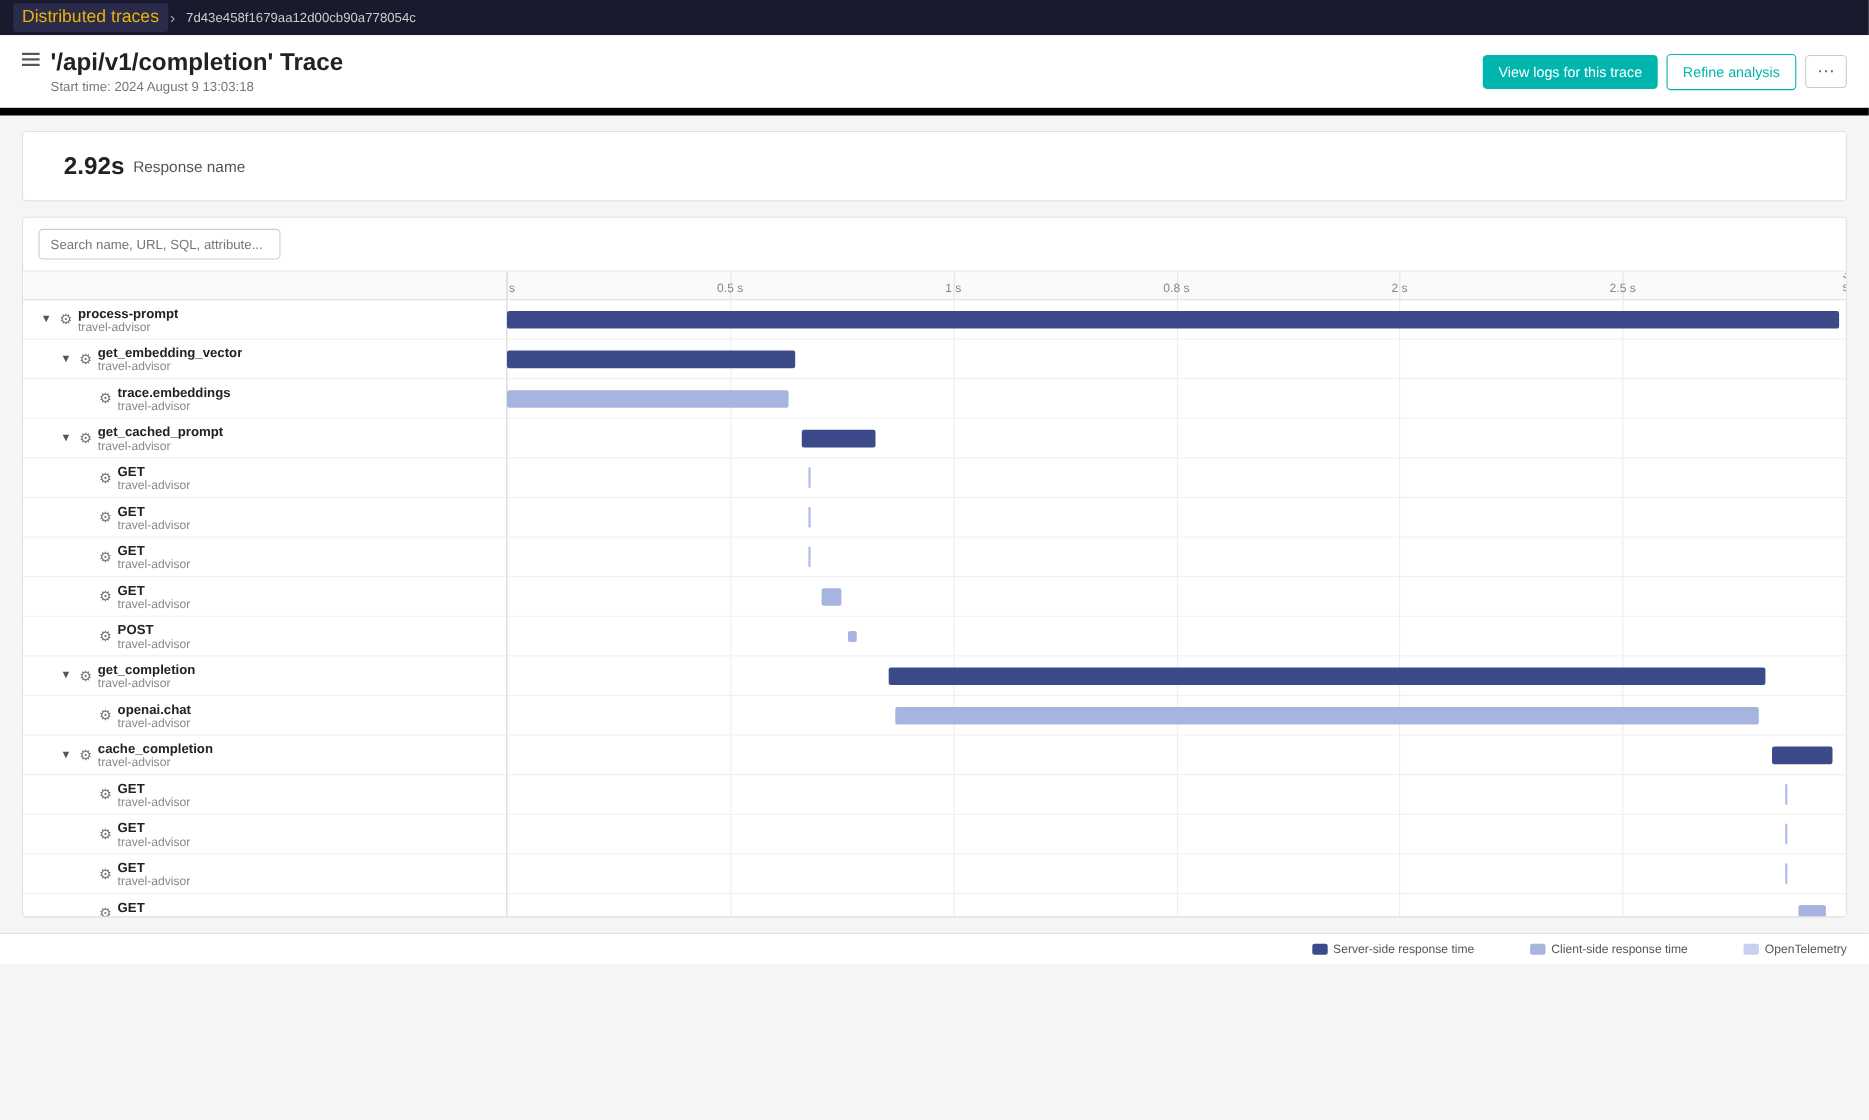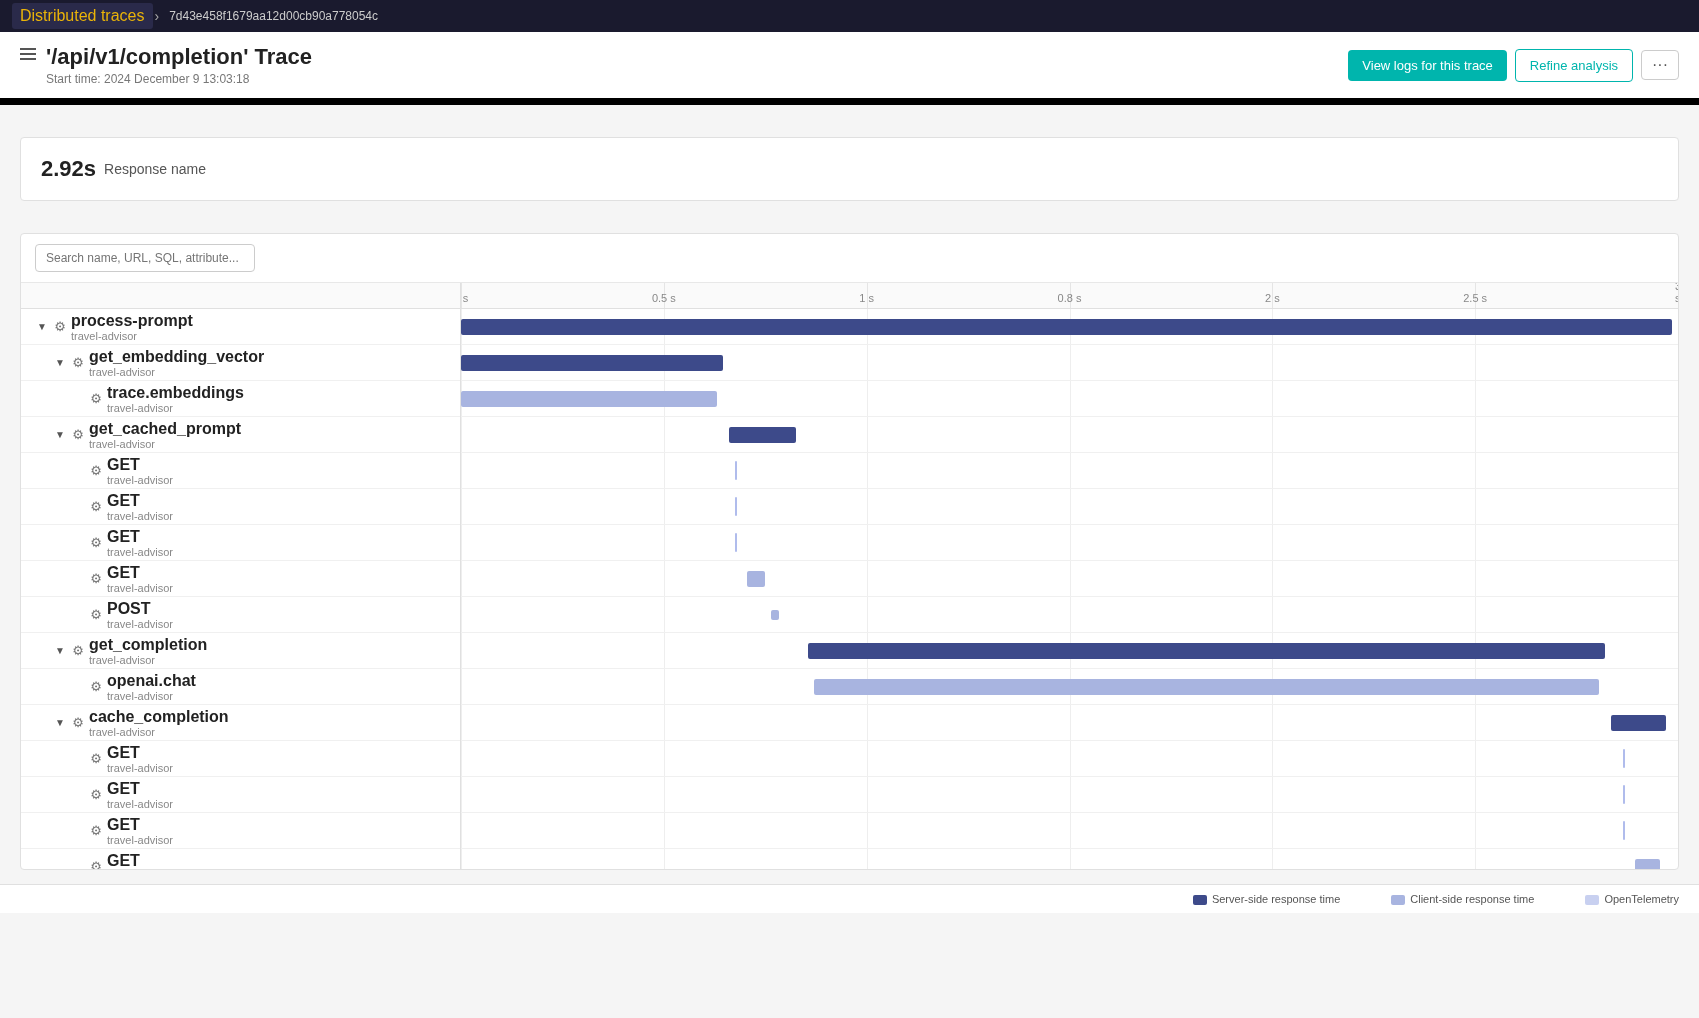--- a/index.html
+++ b/index.html
@@ -106,22 +106,22 @@
       font-size: 16px;
       cursor: pointer;
       color: #555;
       line-height: 1;
     }
 
     
     .response-card {
       background: #fff;
       border: 1px solid #e0e0e0;
-      margin: 32px 20px;
-      padding: 18px 20px;
+      margin: 14px 20px;
+      padding: 18px 37px;
       border-radius: 4px;
       display: flex;
       align-items: center;
       gap: 8px;
     }
     .response-time-value {
       font-size: 22px;
       font-weight: 700;
       color: #222;
     }
@@ -232,21 +232,21 @@
       display: flex;
       align-items: center;
       justify-content: center;
     }
     .span-name-text {
       display: flex;
       flex-direction: column;
       overflow: hidden;
     }
     .span-name-main {
-      font-size: 16px;
+      font-size: 12px;
       font-weight: 600;
       color: #222;
       white-space: nowrap;
       overflow: hidden;
       text-overflow: ellipsis;
     }
     .span-name-sub {
       font-size: 11px;
       color: #888;
       white-space: nowrap;
@@ -296,21 +296,21 @@
       padding: 8px 20px;
       display: flex;
       align-items: center;
       justify-content: flex-end;
       gap: 20px;
       font-size: 11px;
       color: #555;
     }
     .legend-item {
       display: flex;
-      align-items: flex-end;
+      align-items: center;
       gap: 5px;
       padding-left: 31px;
     }
     .legend-swatch {
       width: 14px;
       height: 10px;
       border-radius: 2px;
     }
   </style>
 </head>
@@ -324,21 +324,21 @@
 
 <div class="page-header">
   <div class="page-title-block">
     <div class="hamburger-icon">
       <span></span>
         <span></span>
         <span></span>
     </div>
     <div>
       <div class="page-title">'/api/v1/completion' Trace</div>
-      <div class="page-subtitle">Start time: 2024 December 9 13:03:18</div>
+      <div class="page-subtitle">Start time: 2024 August 9 13:03:18</div>
     </div>
   </div>
   <div class="header-actions">
     <button class="btn-primary">View logs for this trace</button>
     <button class="btn-outline">Refine analysis</button>
     <button class="btn-dots">···</button>
   </div>
 </div>
 
 <div class="response-card">

